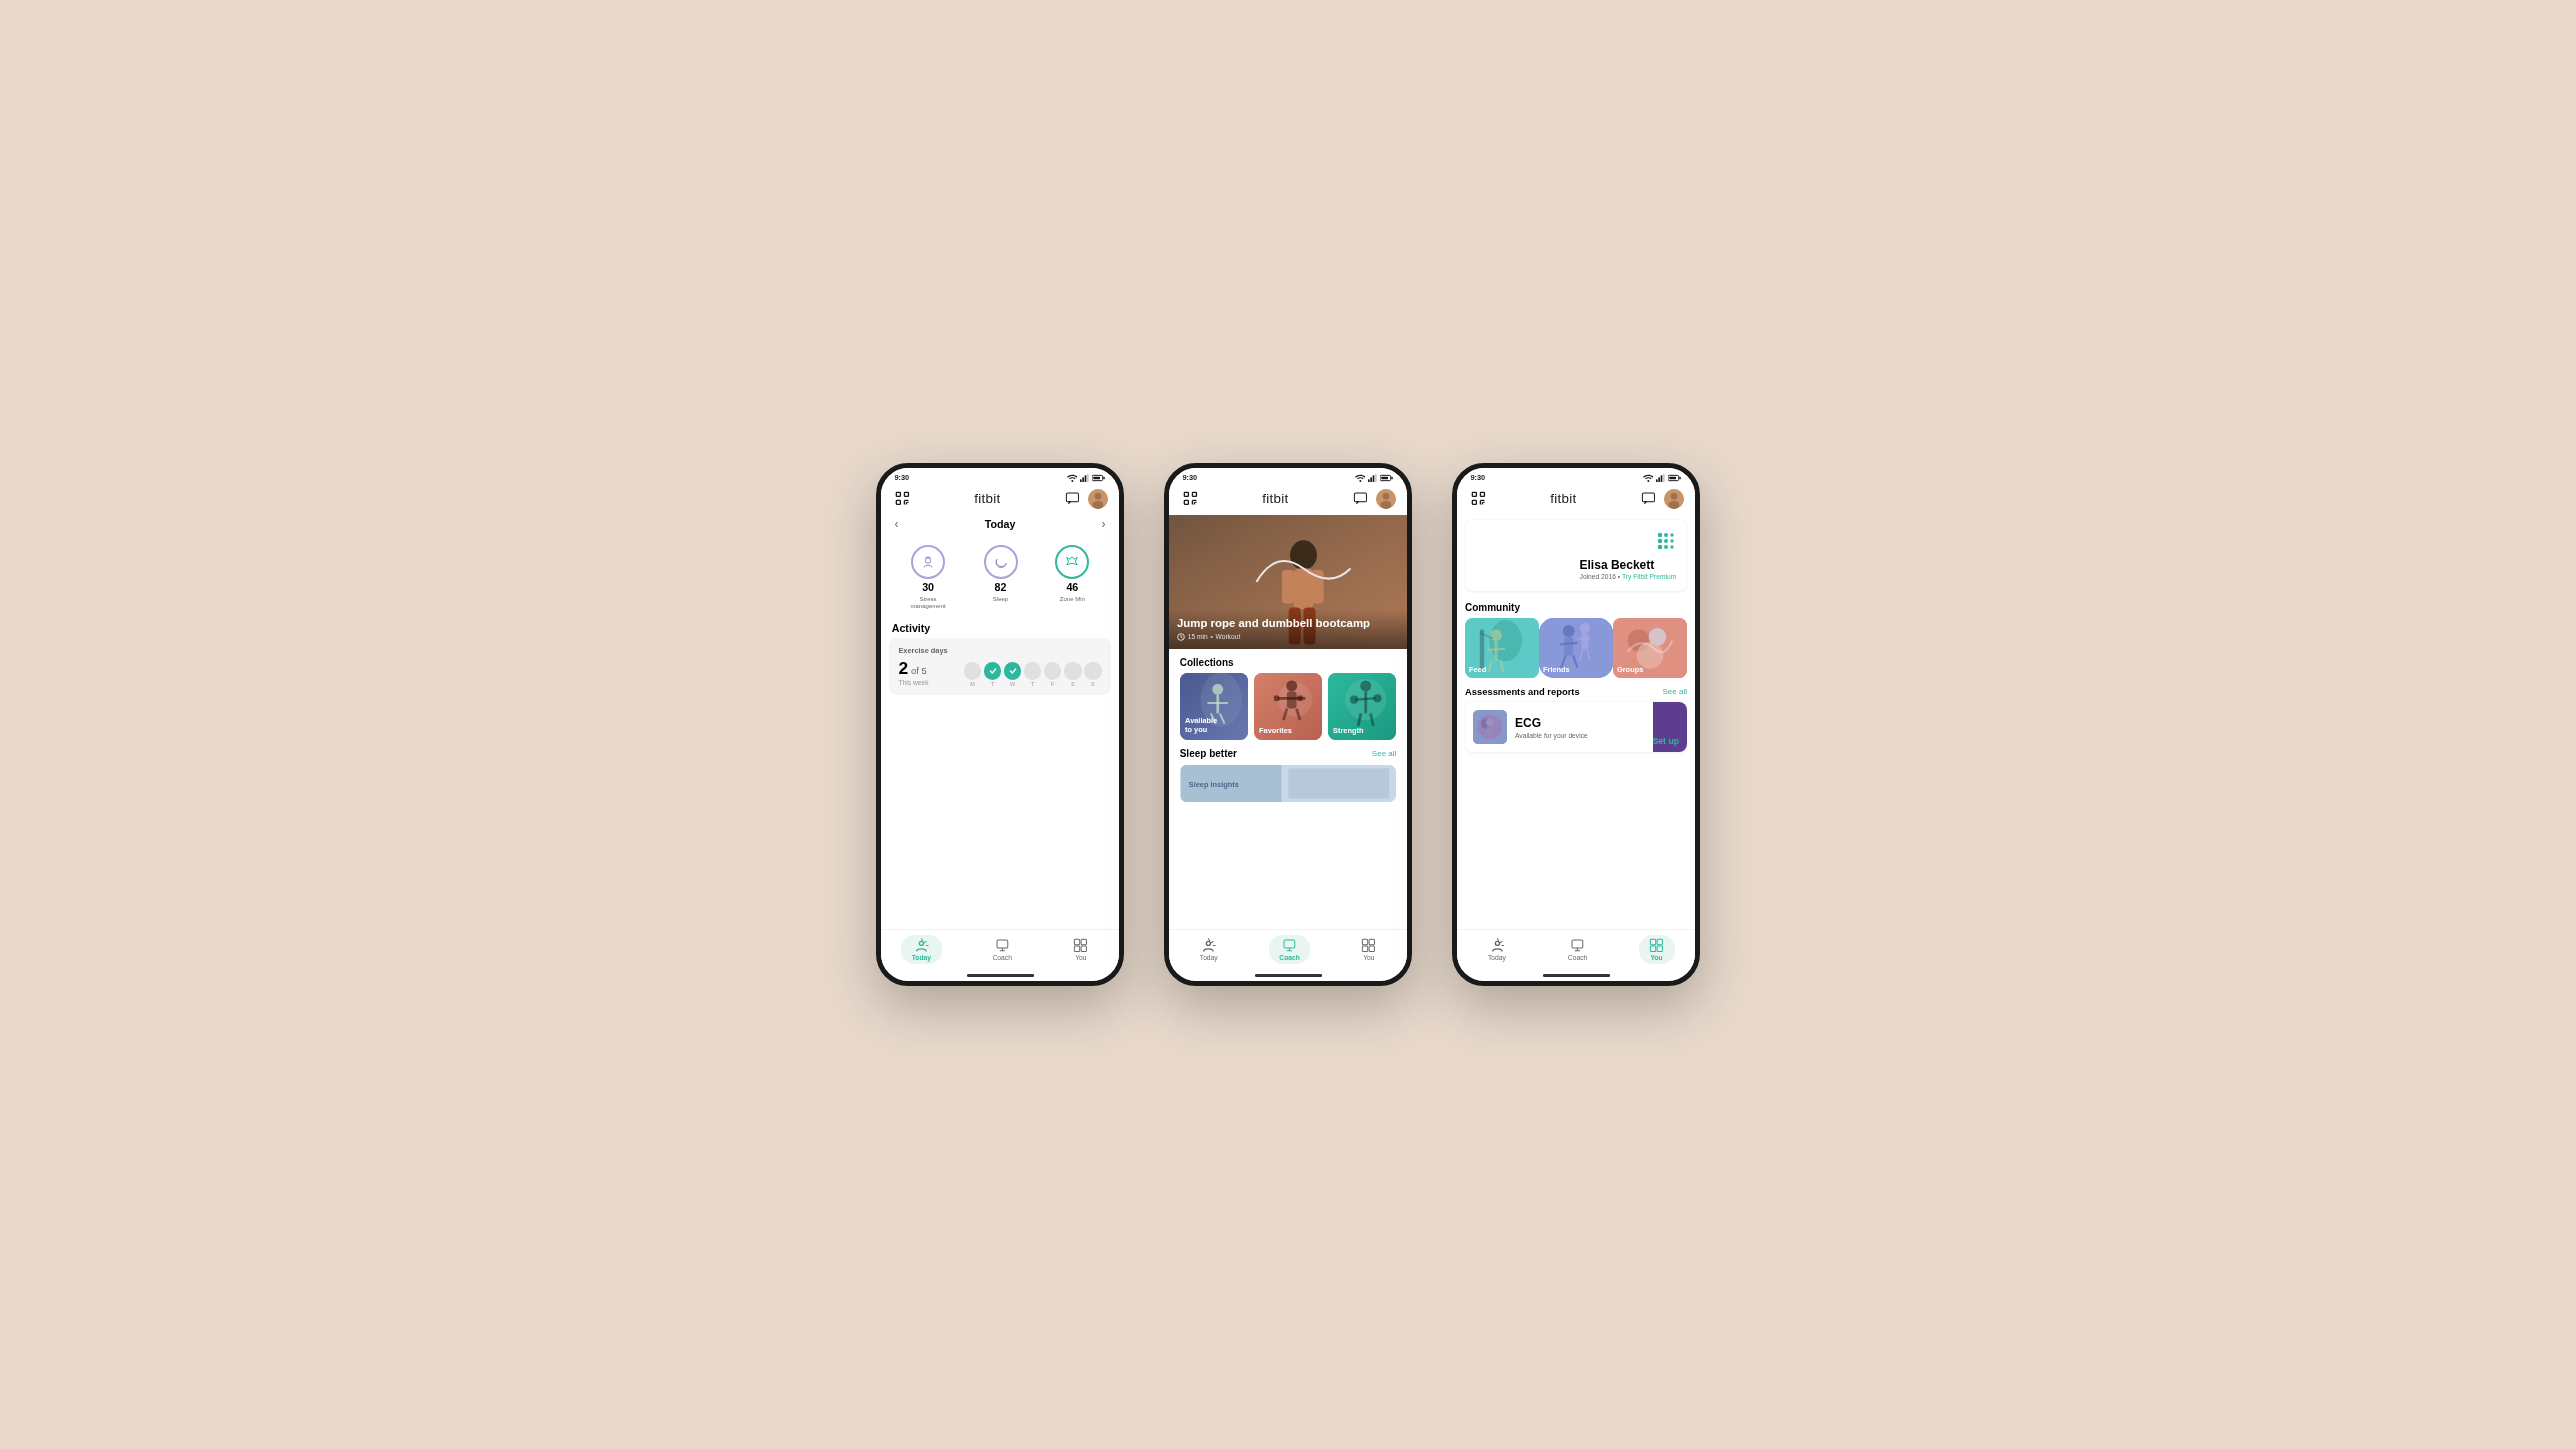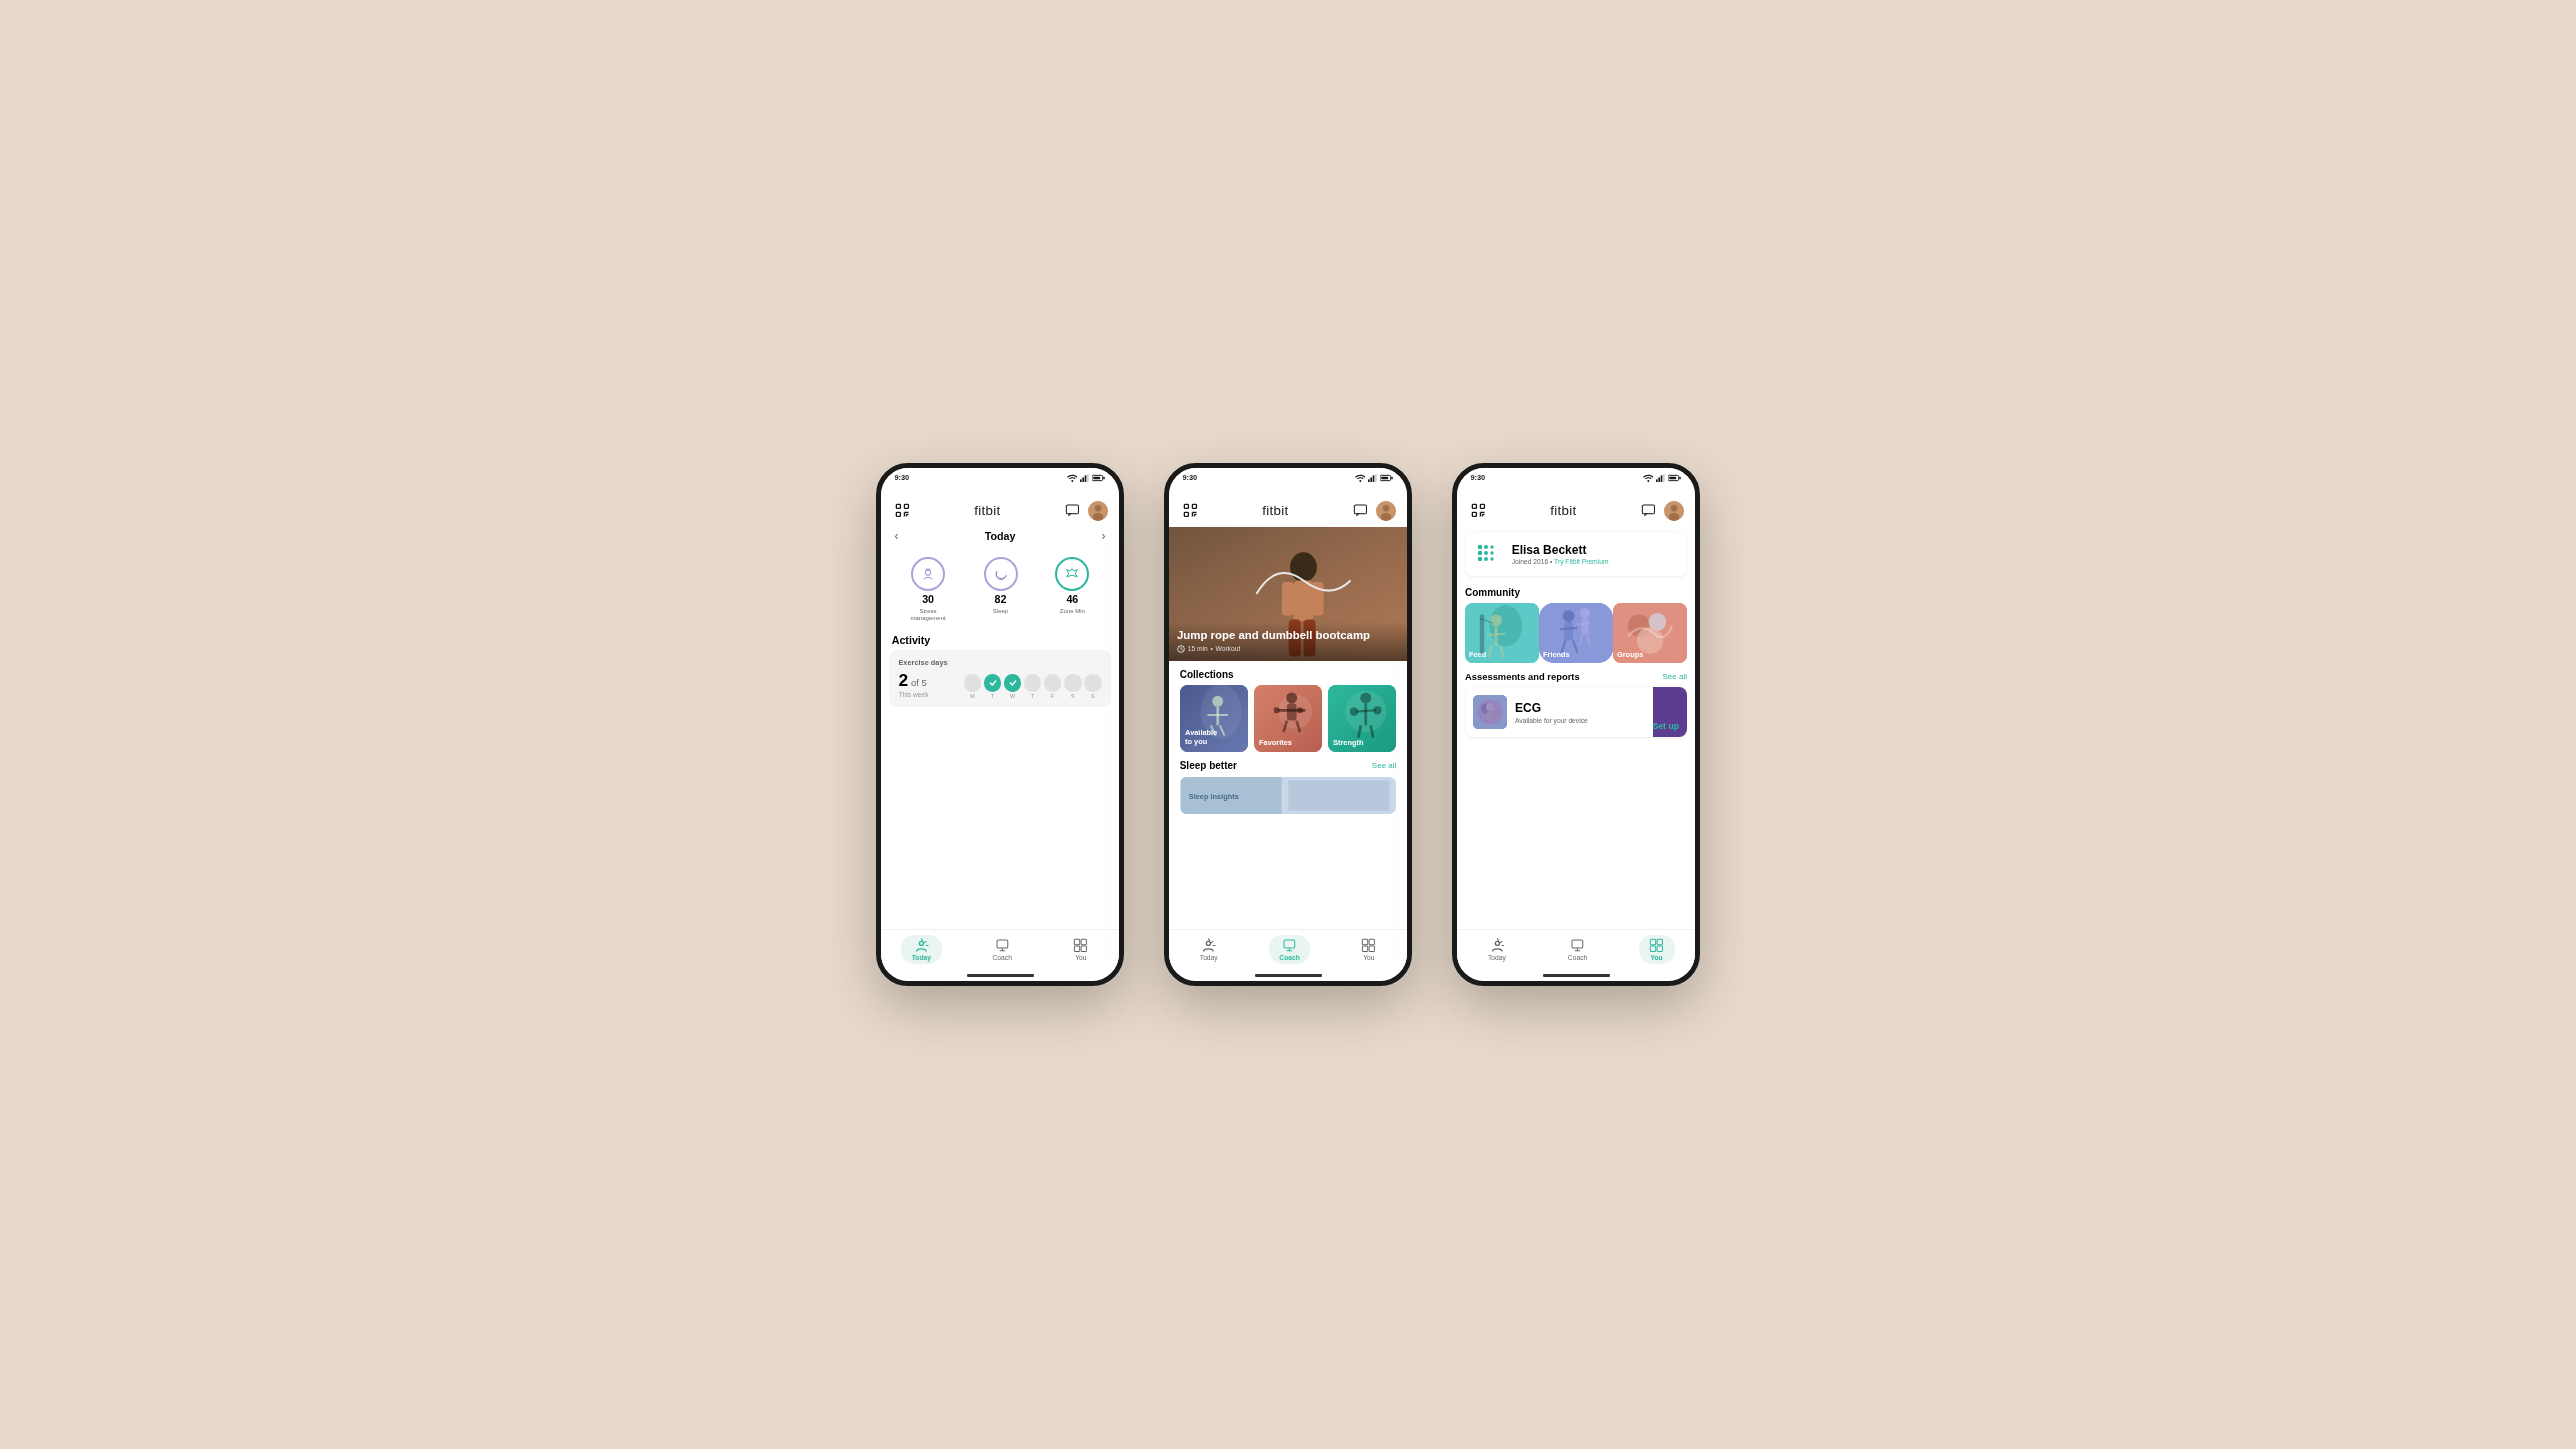--- a/index.html
+++ b/index.html
@@ -53,21 +53,20 @@
       gap: 2.7px;
       align-items: center;
     }
     
     .top-nav {
       display: flex;
       justify-content: space-between;
       align-items: center;
       padding: 2.7px 10.7px 5.4px;
       background: #fff;
-      margin-top: 12px;
     }
     .nav-icon {
       width: 21.5px;
       height: 21.5px;
       display: flex;
       align-items: center;
       justify-content: center;
     }
     .app-title {
       font-size: 13.4px;
@@ -262,22 +261,23 @@
       overflow: hidden;
       padding: 0 0 0 0;
     }
     .profile-card {
       background: #fff;
       margin: 5.4px 8px;
       border-radius: 8px;
       padding: 10.7px;
       display: flex;
       align-items: flex-end;
-      gap: 16px;
+      gap: 5px;
       box-shadow: 0 0.7px 2.7px rgba(0,0,0,0.08);
+      flex-direction: column;
     }
     .profile-info {
       flex: 1;
     }
     .community-section {
       padding: 5.4px 8px;
     }
     .community-grid {
       display: flex;
       gap: 0;

